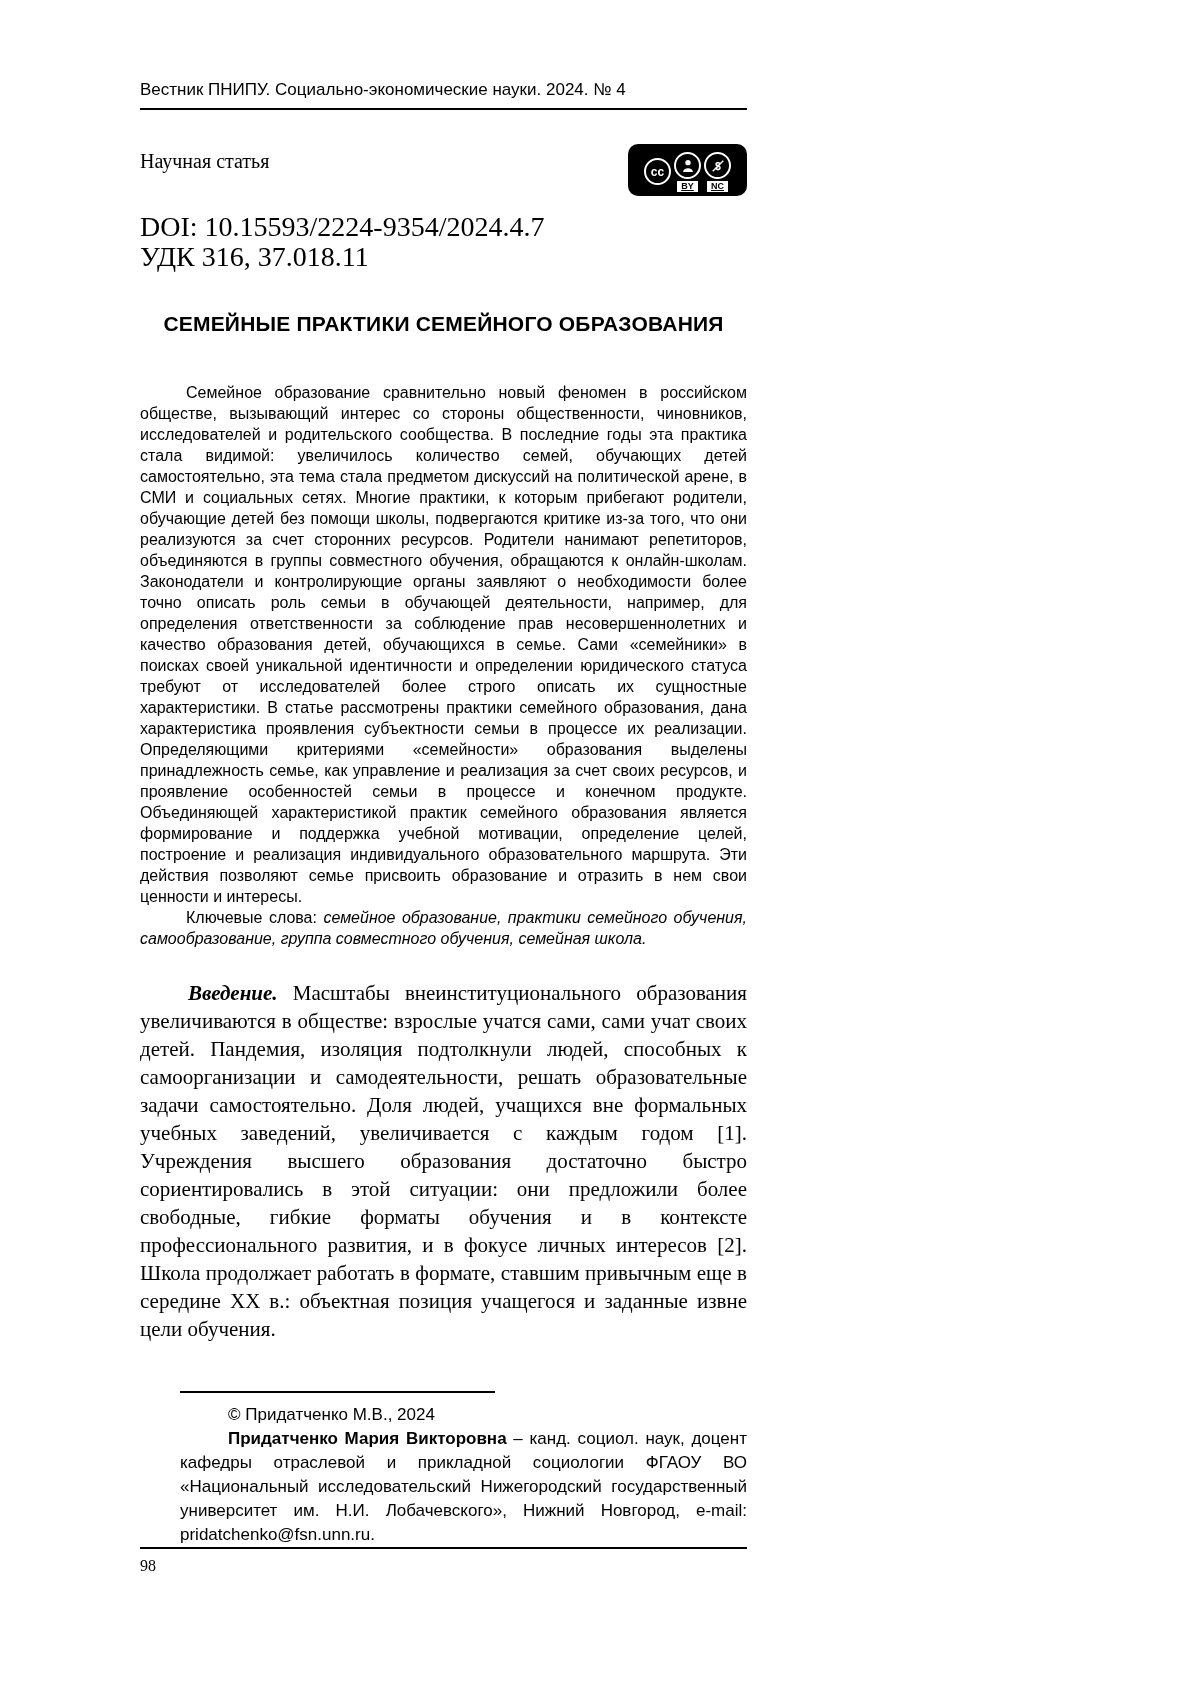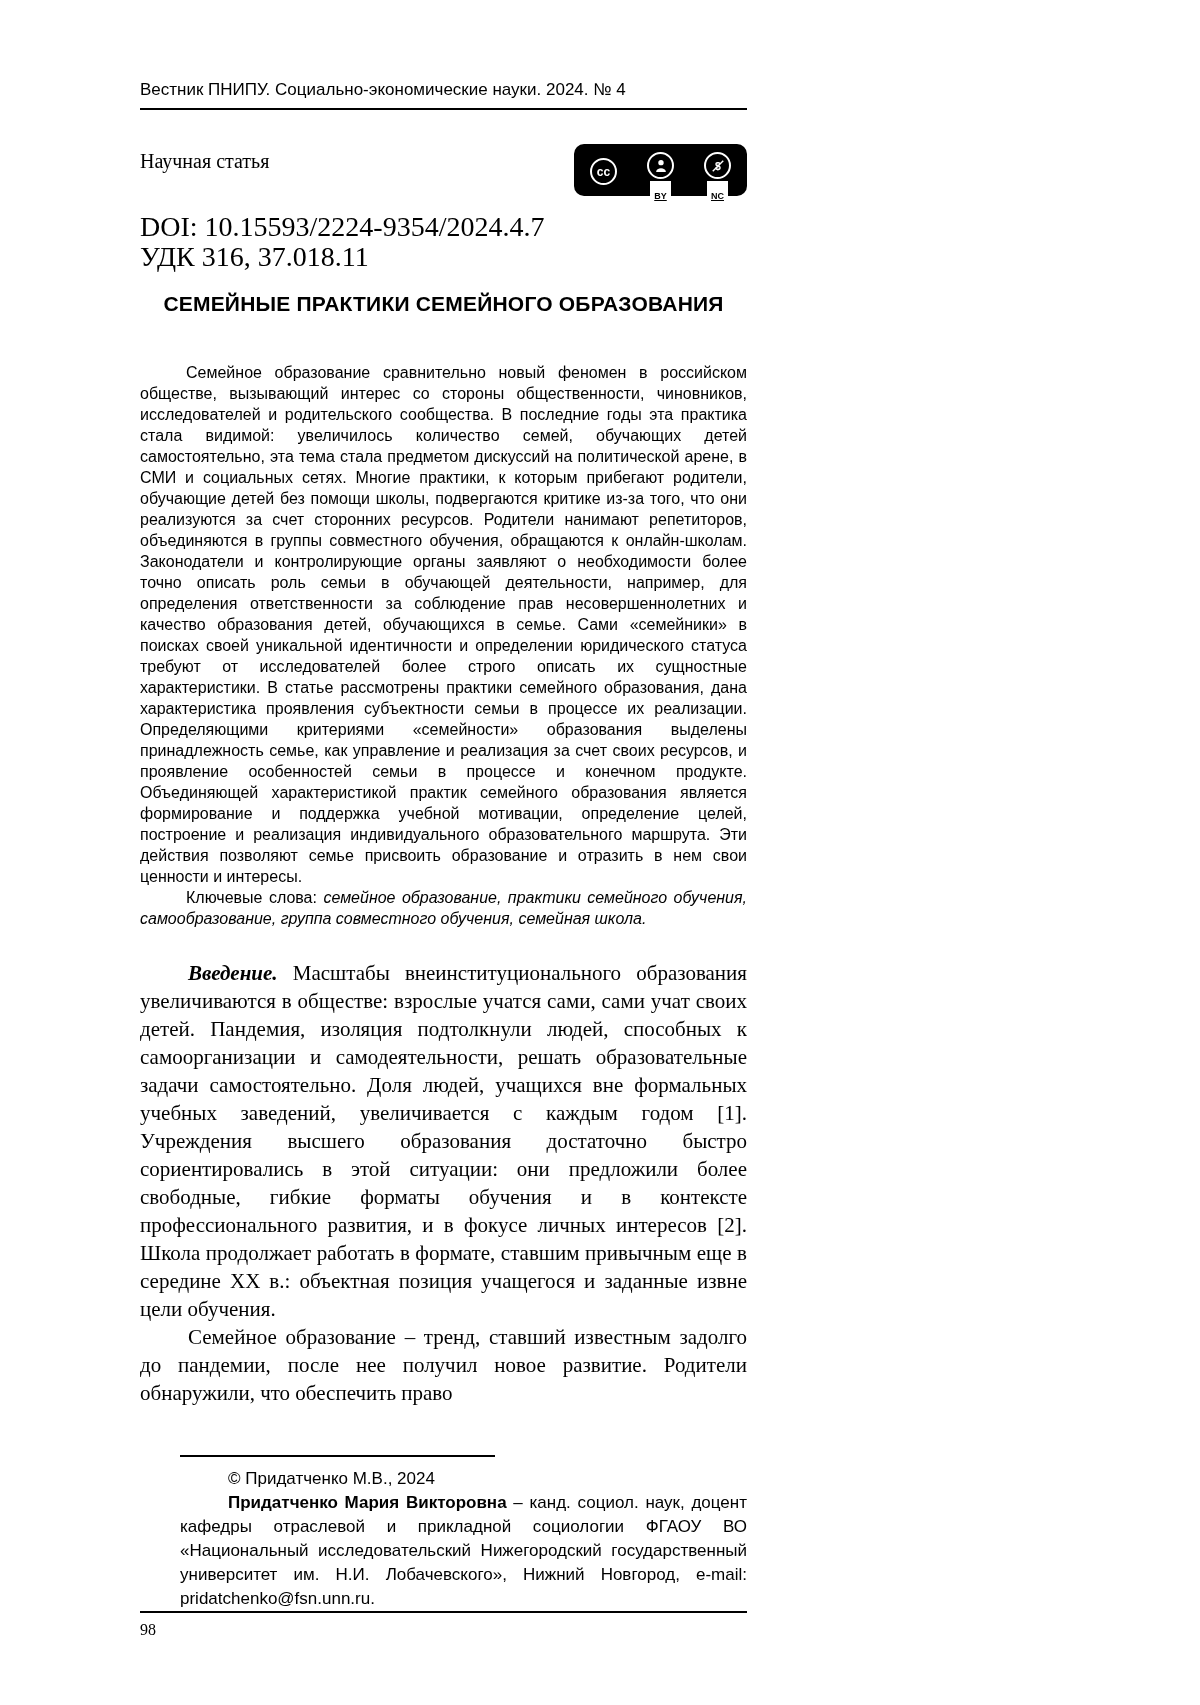--- a/index.html
+++ b/index.html
@@ -19,46 +19,46 @@
   .header-rule { border-top:2px solid #000; margin-top:8px; }
 
   
   .type-row {
     margin-top:34px; display:flex; justify-content:space-between; align-items:flex-start;
     height:54px;
   }
   .article-type { font-size:20px; padding-top:6px; }
   .cc-badge {
     background:#000; border-radius:10px;
-    display:flex; align-items:flex-start; gap:30px;
+    display:flex; align-items:flex-start; gap:3px;
     padding:8px 16px 3px 16px; height:52px;
   }
   .cc-circle {
     width:27px; height:27px; border:2px solid #fff; border-radius:50%;
     display:inline-flex; align-items:center; justify-content:center;
     color:#fff; font-family:"Liberation Sans", sans-serif; font-weight:bold; font-size:12px;
     flex:none;
   }
   .cc-cc { margin-top:6px; }
   .cc-col { display:flex; flex-direction:column; align-items:center; gap:2px; }
   .cc-label {
     background:#fff; color:#000; font-family:"Liberation Sans", sans-serif;
-    font-weight:bold; font-size:9px; line-height:11px; padding:10px 4px;text-decoration:underline;
+    font-weight:bold; font-size:9px; line-height:11px; padding:0 4px;text-decoration:underline;
   }
 
   
   .meta-block { margin-top:16px; font-size:28px; line-height:30px; }
 
   
   .author {
     margin-top:44px; text-align:center;
     font-family:"Liberation Sans", sans-serif; font-weight:bold; font-size:21px;
   }
   .title {
-    margin-top:20px; text-align:center;
+    margin-top:40px; text-align:center;
     font-family:"Liberation Sans", sans-serif; font-weight:bold; font-size:21px;
     letter-spacing:0.2px;
   }
 
   
   .abstract-block {
     margin-top:46px;
     font-family:"Liberation Sans", sans-serif;
     font-size:16px; line-height:21px; text-align:justify;
   }
@@ -129,21 +129,20 @@
 
   <div class="title">СЕМЕЙНЫЕ ПРАКТИКИ СЕМЕЙНОГО ОБРАЗОВАНИЯ</div>
 
   <div class="abstract-block">
     <p>Семейное образование сравнительно новый феномен в российском обществе, вызывающий интерес со стороны общественности, чиновников, исследователей и родительского сообщества. В последние годы эта практика стала видимой: увеличилось количество семей, обучающих детей самостоятельно, эта тема стала предметом дискуссий на политической арене, в СМИ и социальных сетях. Многие практики, к которым прибегают родители, обучающие детей без помощи школы, подвергаются критике из-за того, что они реализуются за счет сторонних ресурсов. Родители нанимают репетиторов, объединяются в группы совместного обучения, обращаются к онлайн-школам. Законодатели и контролирующие органы заявляют о необходимости более точно описать роль семьи в обучающей деятельности, например, для определения ответственности за соблюдение прав несовершеннолетних и качество образования детей, обучающихся в семье. Сами «семейники» в поисках своей уникальной идентичности и определении юридического статуса требуют от исследователей более строго описать их сущностные характеристики. В статье рассмотрены практики семейного образования, дана характеристика проявления субъектности семьи в процессе их реализации. Определяющими критериями «семейности» образования выделены принадлежность семье, как управление и реализация за счет своих ресурсов, и проявление особенностей семьи в процессе и конечном продукте. Объединяющей характеристикой практик семейного образования является формирование и поддержка учебной мотивации, определение целей, построение и реализация индивидуального образовательного маршрута. Эти действия позволяют семье присвоить образование и отразить в нем свои ценности и интересы.</p>
     <p class="keywords"><span>Ключевые слова:</span><i> семейное образование, практики семейного обучения, самообразование, группа совместного обучения, семейная школа.</i></p>
   </div>
 
   <div class="body-text">
     <p><span class="intro-heading">Введение.</span><span> Масштабы внеинституционального образования увеличиваются в обществе: взрослые учатся сами, сами учат своих детей. Пандемия, изоляция подтолкнули людей, способных к самоорганизации и самодеятельности, решать образовательные задачи самостоятельно. Доля людей, учащихся вне формальных учебных заведений, увеличивается с каждым годом [1]. Учреждения высшего образования достаточно быстро сориентировались в этой ситуации: они предложили более свободные, гибкие форматы обучения и в контексте профессионального развития, и в фокусе личных интересов [2]. Школа продолжает работать в формате, ставшим привычным еще в середине XX в.: объектная позиция учащегося и заданные извне цели обучения.</span></p>
-    <p>Семейное образование – тренд, ставший известным задолго до пандемии, после нее получил новое развитие. Родители обнаружили, что обеспечить право</p>
   </div>
 
   <div class="footnote">
     <div class="footnote-rule"></div>
     <p>© Придатченко М.В., 2024</p>
     <p><span class="fn-bold">Придатченко Мария Викторовна</span><span> – канд. социол. наук, доцент кафедры отраслевой и прикладной социологии ФГАОУ ВО «Национальный исследовательский Нижегородский государственный университет им. Н.И. Лобачевского», Нижний Новгород, e-mail: pridatchenko@fsn.unn.ru.</span></p>
   </div>
 
   <div class="footer">
     <div class="footer-rule"></div>

